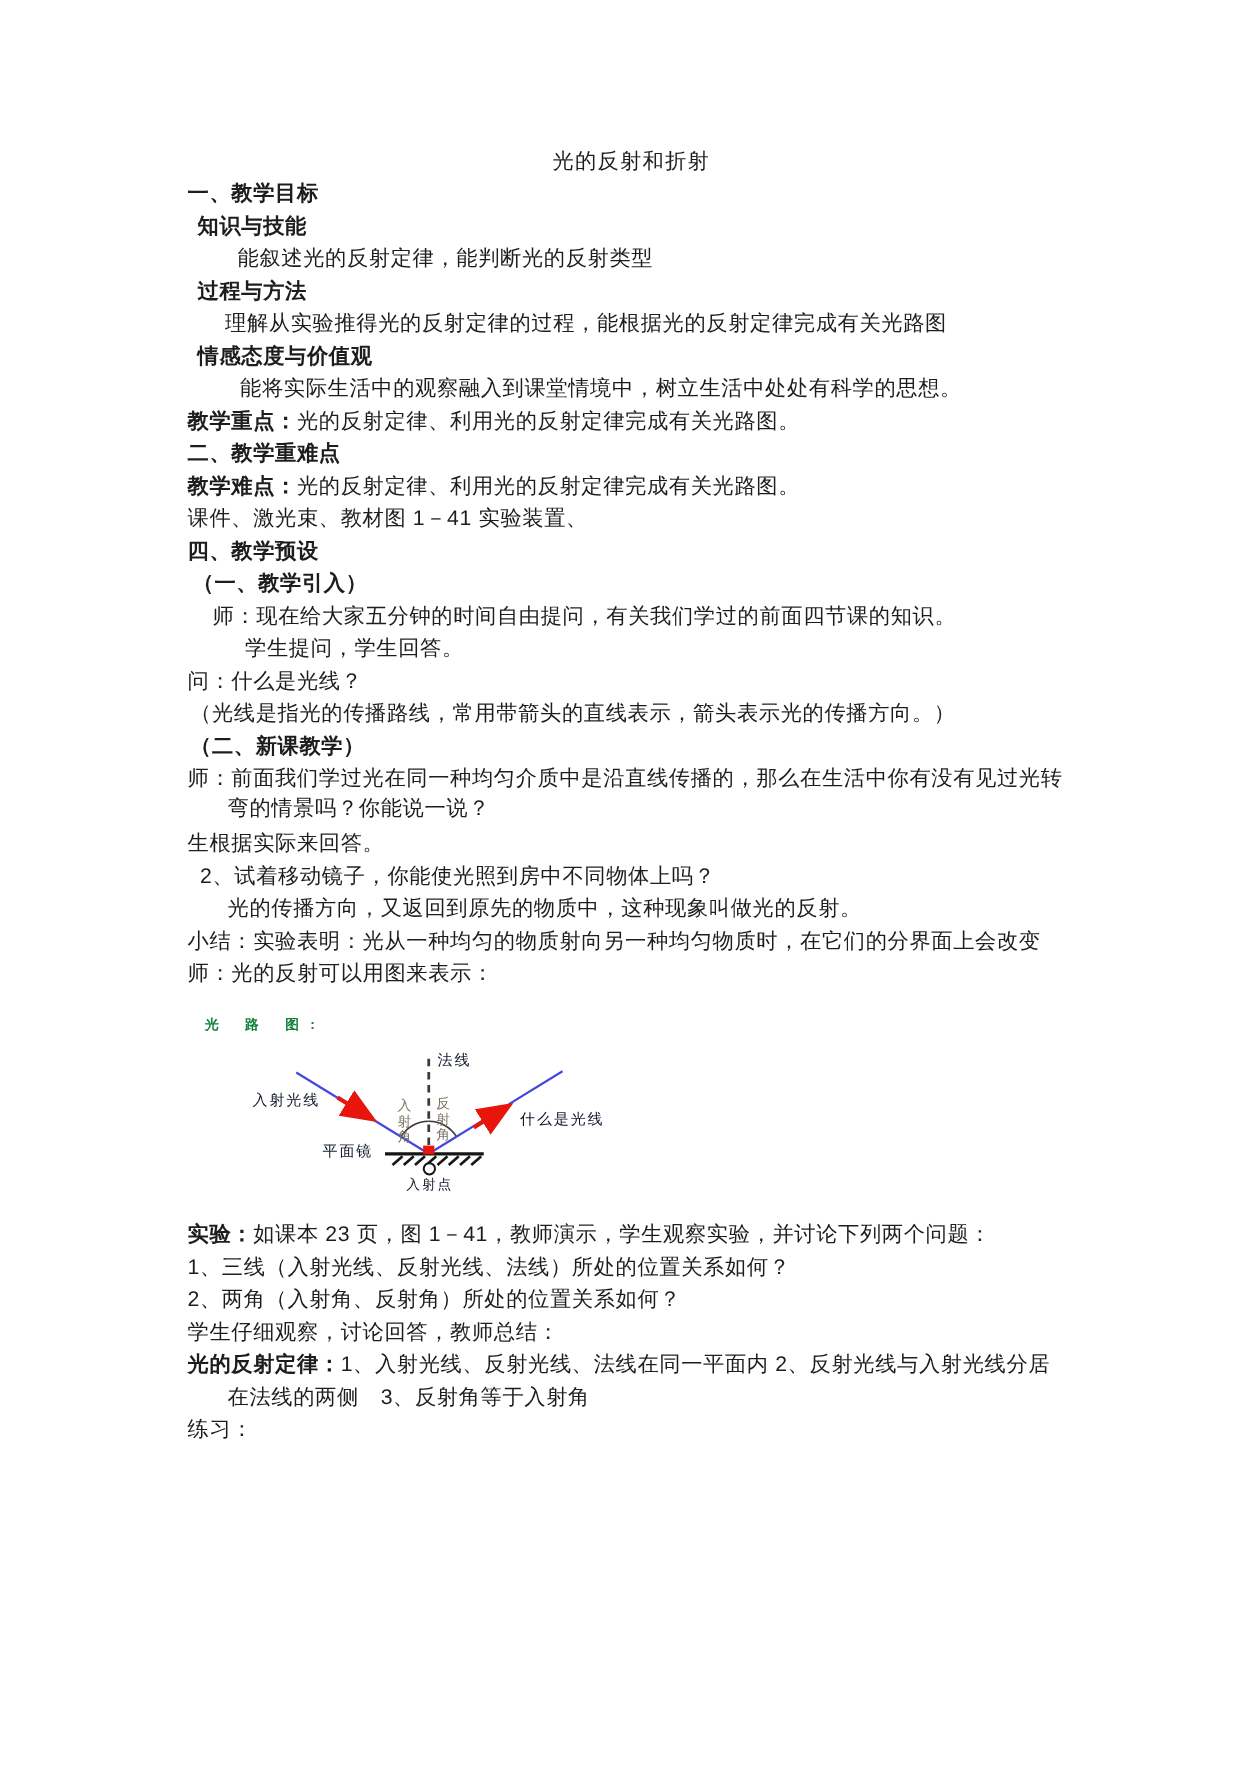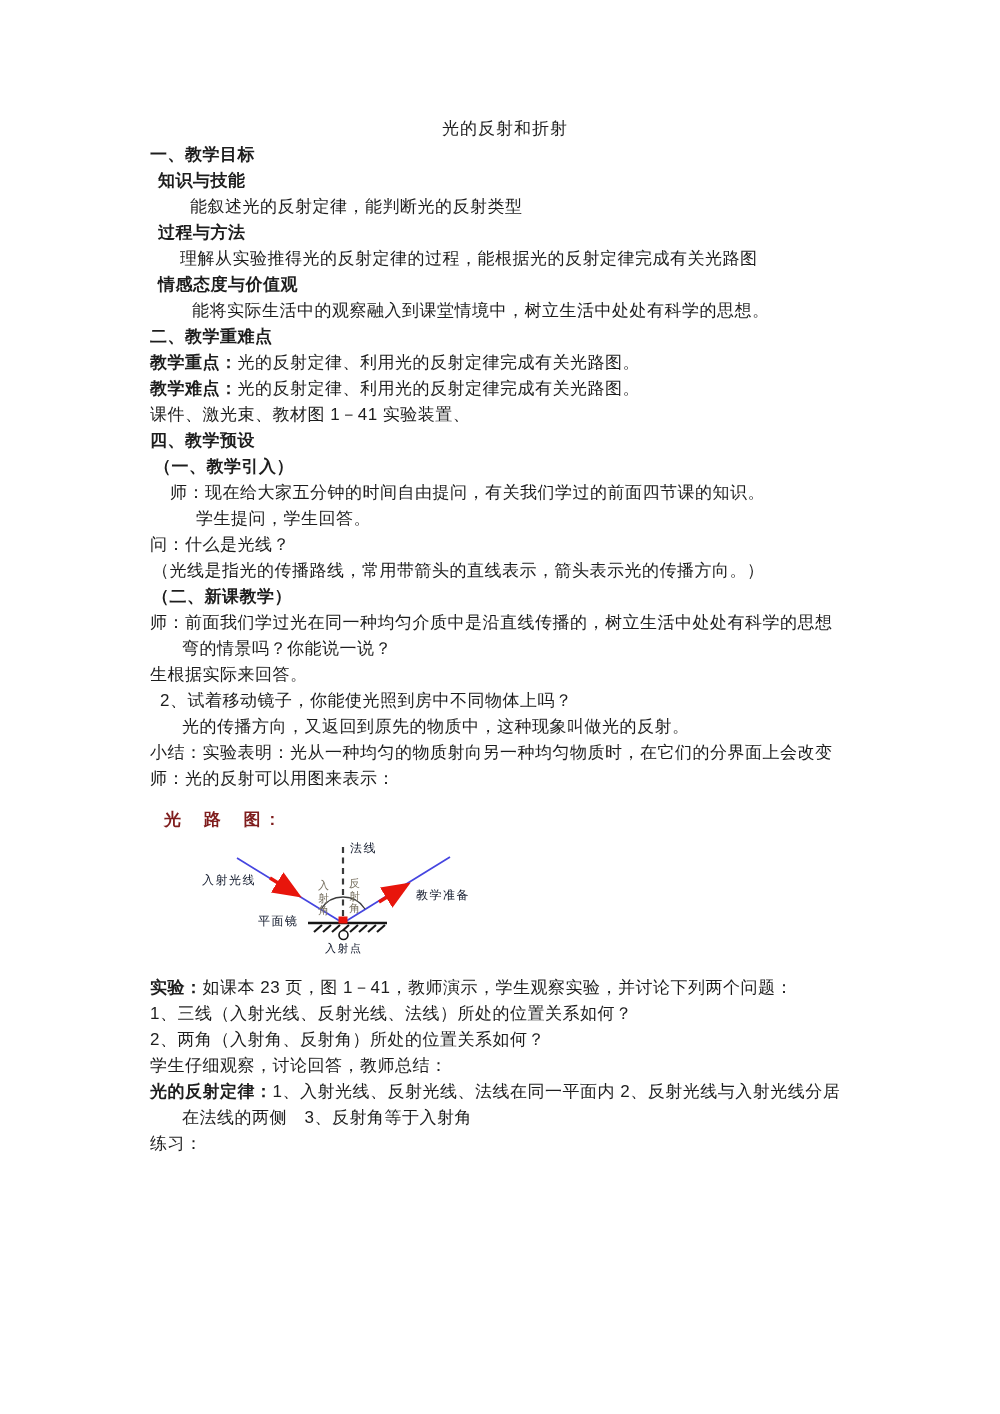--- a/index.html
+++ b/index.html
@@ -27,27 +27,27 @@
     text-align: center;
     font-size: 17px;
     line-height: 26px;
     height: 26px;
     letter-spacing: 1px;
   }
   .diagram-wrap {
     margin-top: 15px;
   }
   .diagram-heading {
-    font-size: 17px;
+    font-size: 11px;
     font-weight: bold;
     line-height: 26px;
     height: 26px;
     letter-spacing: 9px;
     padding-left: 14px;
-    color: #7f1d1d;
+    color: #15803d;
   }
   .diagram-canvas {
     position: relative;
     width: 420px;
     height: 130px;
     margin-top: 0px;
   }
   .diagram-canvas svg { position: absolute; left: 0; top: 0; }
   .dlabel {
     position: absolute;
@@ -77,33 +77,33 @@
   <div class="title-line">光的反射和折射</div>
 
   <div>
       <div class="line"><span class="b">一、教学目标</span></div>
       <div class="line" style="padding-left: 8px;"><span class="b">知识与技能</span></div>
       <div class="line" style="padding-left: 40px;"><span>能叙述光的反射定律，能判断光的反射类型</span></div>
       <div class="line" style="padding-left: 8px;"><span class="b">过程与方法</span></div>
       <div class="line" style="padding-left: 30px;"><span>理解从实验推得光的反射定律的过程，能根据光的反射定律完成有关光路图</span></div>
       <div class="line" style="padding-left: 8px;"><span class="b">情感态度与价值观</span></div>
       <div class="line" style="padding-left: 42px;"><span>能将实际生活中的观察融入到课堂情境中，树立生活中处处有科学的思想。</span></div>
+      <div class="line"><span class="b">教学重点：</span><span>光的反射定律、利用光的反射定律完成有关光路图。</span></div>
       <div class="line"><span class="b">二、教学重难点</span></div>
-      <div class="line"><span class="b">教学重点：</span><span>光的反射定律、利用光的反射定律完成有关光路图。</span></div>
       <div class="line"><span class="b">教学难点：</span><span>光的反射定律、利用光的反射定律完成有关光路图。</span></div>
       <div class="line"><span>课件、激光束、教材图 1－41 实验装置、</span></div>
       <div class="line"><span class="b">四、教学预设</span></div>
       <div class="line" style="padding-left: 4px;"><span class="b">（一、教学引入）</span></div>
       <div class="line" style="padding-left: 20px;"><span>师：现在给大家五分钟的时间自由提问，有关我们学过的前面四节课的知识。</span></div>
       <div class="line" style="padding-left: 46px;"><span>学生提问，学生回答。</span></div>
       <div class="line"><span>问：什么是光线？</span></div>
       <div class="line" style="padding-left: 2px;"><span>（光线是指光的传播路线，常用带箭头的直线表示，箭头表示光的传播方向。）</span></div>
       <div class="line" style="padding-left: 2px;"><span class="b">（二、新课教学）</span></div>
-      <div class="line"><span>师：前面我们学过光在同一种均匀介质中是沿直线传播的，树立生活中处处有科学的思想</span></div>
-      <div class="line" style="padding-left: 32px;"><span>弯的情景吗？你能说一说？</span></div>
+      <div class="line"><span>师：前面我们学过光在同一种均匀介质中是沿直线传播的，那么在生活中你有没有见过光转</span></div>
+      <div class="line" style="padding-left: 32px; font-family: Liberation Mono, monospace;"><span>弯的情景吗？你能说一说？</span></div>
       <div class="line"><span>生根据实际来回答。</span></div>
       <div class="line" style="padding-left: 10px;"><span>2、试着移动镜子，你能使光照到房中不同物体上吗？</span></div>
       <div class="line" style="padding-left: 32px;"><span>光的传播方向，又返回到原先的物质中，这种现象叫做光的反射。</span></div>
       <div class="line"><span>小结：实验表明：光从一种均匀的物质射向另一种均匀物质时，在它们的分界面上会改变</span></div>
       <div class="line"><span>师：光的反射可以用图来表示：</span></div>
     </div>
 
   <div class="diagram-wrap">
     <div class="diagram-heading">光 路 图:</div>
 
@@ -139,21 +139,21 @@
           <line x1="226" y1="92" x2="218" y2="99"></line>
           <line x1="235" y1="92" x2="227" y2="99"></line>
         </g>
 
         <rect x="188.5" y="83.5" width="9" height="7" fill="#e8150c"></rect>
         <circle cx="193.5" cy="102" r="4.5" fill="#ffffff" stroke="#161616" stroke-width="1.6"></circle>
       </svg>
 
       <div class="dlabel" style="left:200px; top:9px;">法线</div>
       <div class="dlabel" style="left:52px;  top:41px;">入射光线</div>
-      <div class="dlabel" style="left:266px; top:56px;">教学准备</div>
+      <div class="dlabel" style="left:266px; top:56px;">什么是光线</div>
       <div class="vlabel" style="left:167px; top:46px;text-align:center;">入射角</div>
       <div class="vlabel" style="left:199px; top:44px;">反射角</div>
       <div class="dlabel" style="left:108px; top:82px;">平面镜</div>
       <div class="dlabel" style="left:175px; top:109px; font-size:11px;">入射点</div>
     </div>
   </div>
 
   <div class="after-diagram">
       <div class="line"><span class="b">实验：</span><span>如课本 23 页，图 1－41，教师演示，学生观察实验，并讨论下列两个问题：</span></div>
       <div class="line"><span>1、三线（入射光线、反射光线、法线）所处的位置关系如何？</span></div>

